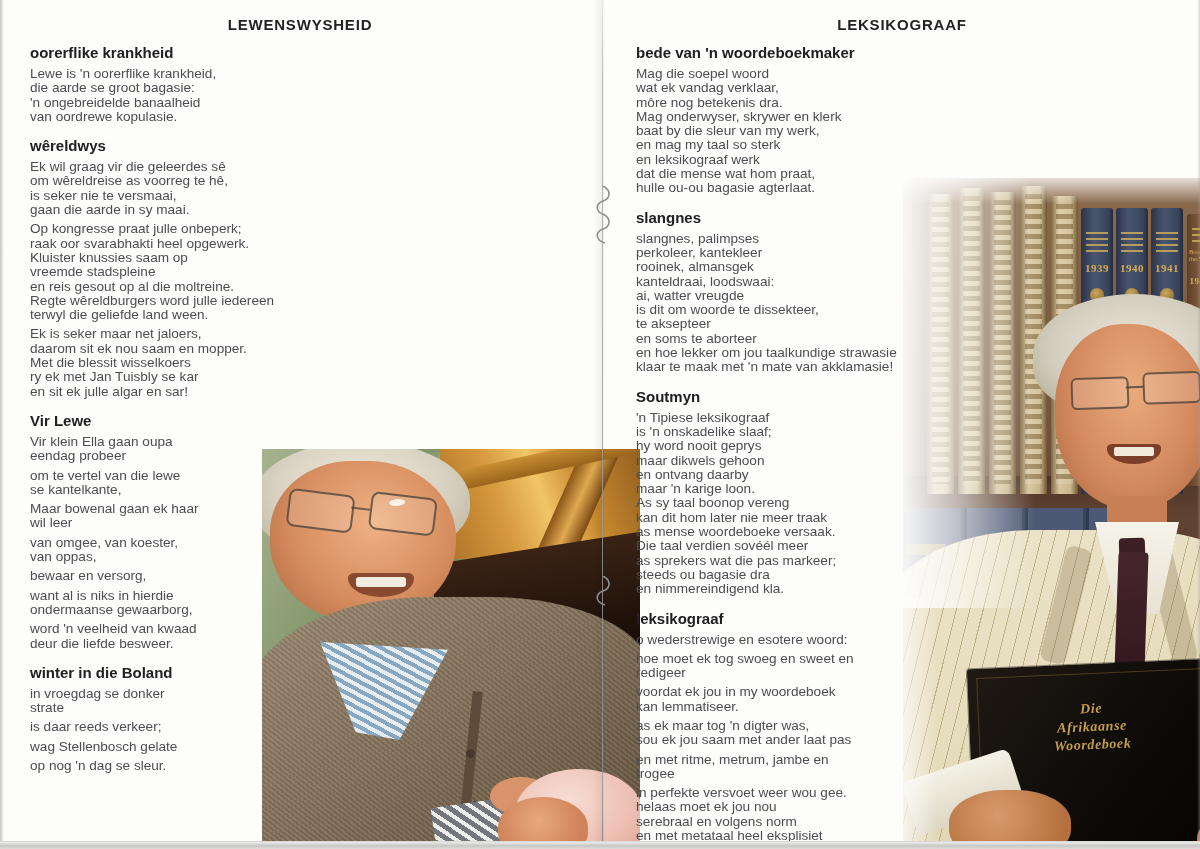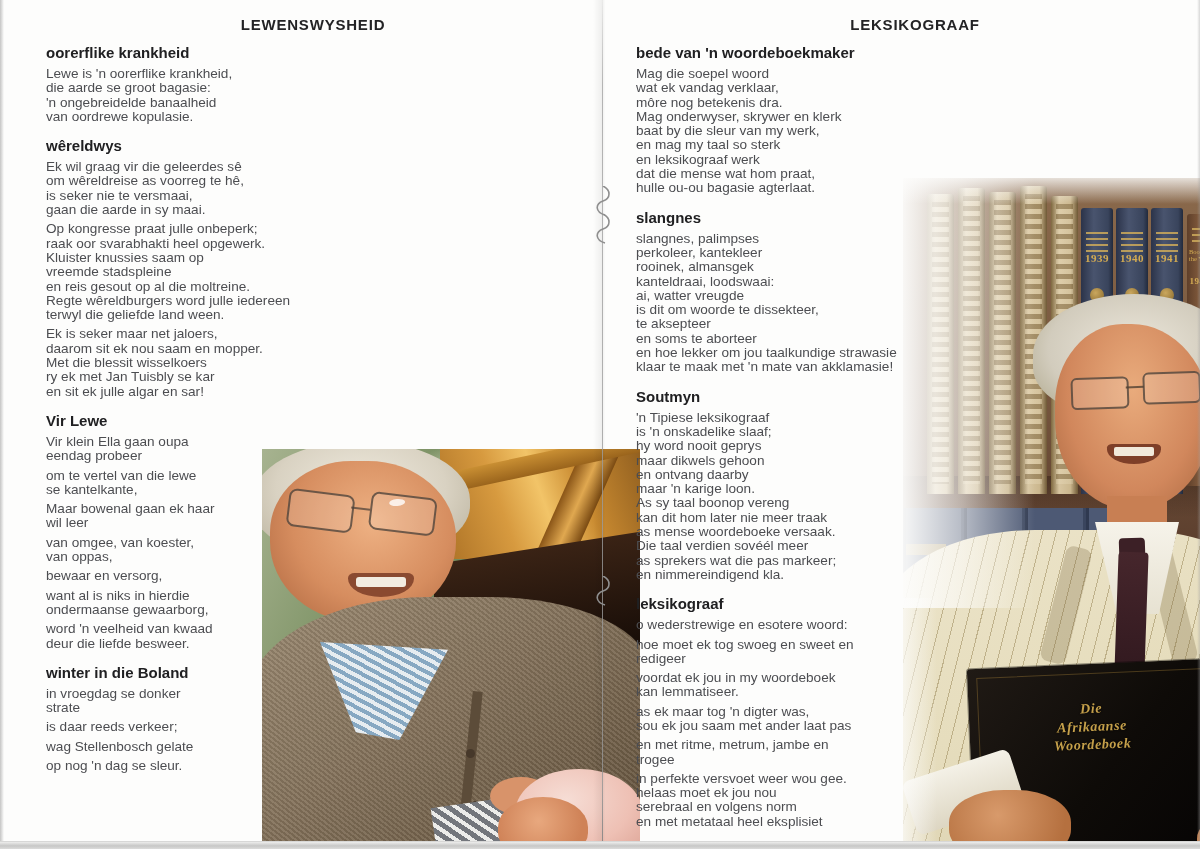--- a/index.html
+++ b/index.html
@@ -1,27 +1,27 @@
 <!DOCTYPE html>
 <html><head>
 <meta charset="utf-8">
 <style>
   html,body { margin:0; padding:0; background:#e8e8e8; }
   .spread { position:relative; width:1200px; height:849px; margin:0 auto; background:#fdfdfc; overflow:hidden;
             font-family:"Liberation Sans","DejaVu Sans",sans-serif; }
 
   
   .page-header { position:absolute; top:16px; margin:0; font-size:15px; font-weight:bold;
-                 letter-spacing:.8px; color:#232325; text-align:center; z-index:5;padding-left:13px; }
+                 letter-spacing:.8px; color:#232325; text-align:center; z-index:5; }
   .ph-left  { left:0;   width:600px; }
   .ph-right { left:604px; width:596px; }
 
   
   .poem-col { position:absolute; top:44px; width:336px; z-index:5; }
-  .col-left  { left:46px; }
+  .col-left  { left:30px; }
   .col-right { left:636px; }
   .poem { margin:0 0 13px 0; }
   .poem-title { font-size:15px; font-weight:bold; color:#202022; margin:0 0 6px 0; }
   .stanza + .stanza { margin-top:5px; }
   .line { font-size:13.6px; line-height:14.3px; color:#4c4d51; }
 
   
   .photo { position:absolute; overflow:hidden; z-index:1; }
   .al { position:absolute; }
 
@@ -86,21 +86,21 @@
   .tan .orn { position:absolute; left:5px; right:5px; top:8px; bottom:10px;
     background:repeating-linear-gradient(to bottom,rgba(110,85,45,.45) 0 5px,rgba(240,228,198,.28) 5px 10px); }
   .t1{left:24px;  top:16px; height:300px;} .t2{left:55px; top:10px; height:306px;}
   .t3{left:86px;  top:14px; height:302px;} .t4{left:117px;top:8px;  height:308px;}
   .t5{left:148px; top:18px; height:298px;}
   .navy { width:32px; top:30px; height:286px;
     background:linear-gradient(to right,#2b3349,#49546e 40%,#39445c 85%,#222a3c); }
   .n1{left:178px;} .n2{left:213px;} .n3{left:248px;}
   .sp-lines { position:absolute; left:5px; right:5px; top:24px; height:20px;
     background:repeating-linear-gradient(to bottom,rgba(205,170,90,.85) 0 2px,transparent 2px 6px); }
-  .sp-year { position:absolute; top:44px; left:0; width:100%; text-align:center;
+  .sp-year { position:absolute; top:54px; left:0; width:100%; text-align:center;
     font-family:"Liberation Serif","DejaVu Serif",serif; font-weight:bold; font-size:11px;
     color:#d3ab52; letter-spacing:.5px; }
   .sp-medal { position:absolute; top:80px; left:50%; margin-left:-7px; width:14px; height:14px;
     border-radius:50%; background:radial-gradient(circle at 40% 35%,#d8b05c,#8f6c26); opacity:.9; }
   .brown { width:25px; top:36px; height:272px;
     background:linear-gradient(to right,#5e3f2a,#7d573a 45%,#4f3422); }
   .b1{left:284px;}
   .bk-label { position:absolute; top:34px; left:0; width:100%; text-align:center;
     font-family:"Liberation Serif","DejaVu Serif",serif; font-size:6.5px; line-height:7px;
     color:#d3ab52; }
@@ -304,20 +304,21 @@
           <div class="line">is 'n onskadelike slaaf;</div>
           <div class="line">hy word nooit geprys</div>
           <div class="line">maar dikwels gehoon</div>
           <div class="line">en ontvang daarby</div>
           <div class="line">maar 'n karige loon.</div>
           <div class="line">As sy taal boonop vereng</div>
           <div class="line">kan dit hom later nie meer traak</div>
           <div class="line">as mense woordeboeke versaak.</div>
           <div class="line">Die taal verdien sovéél meer</div>
           <div class="line">as sprekers wat die pas markeer;</div>
+          <div class="line">steeds ou bagasie dra</div>
           <div class="line">en nimmereindigend kla.</div>
         </div>
       </div>
       <div class="poem">
         <h3 class="poem-title">leksikograaf</h3>
         <div class="stanza">
           <div class="line">o wederstrewige en esotere woord:</div>
         </div>
         <div class="stanza">
           <div class="line">hoe moet ek tog swoeg en sweet en</div>

